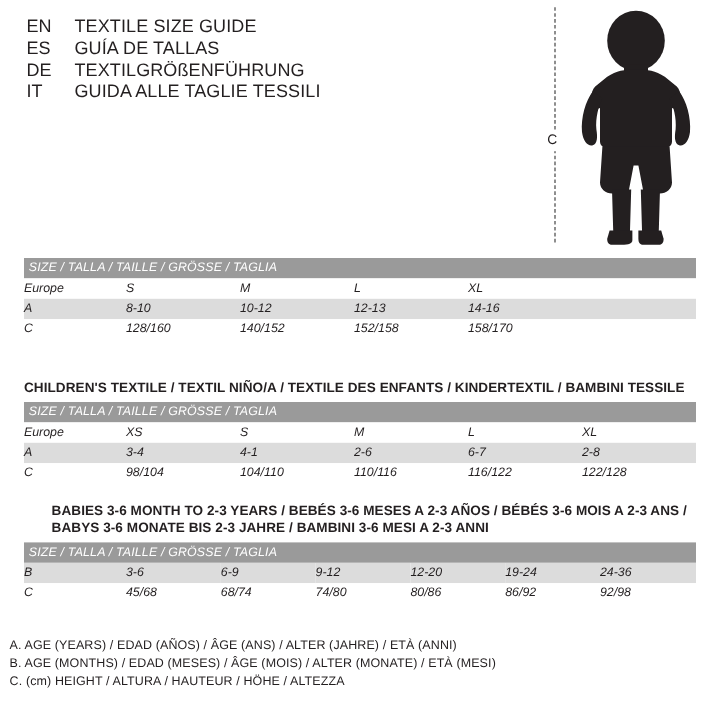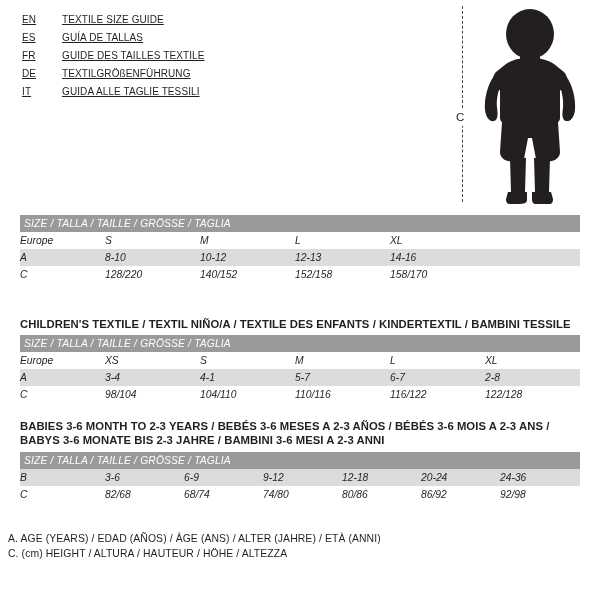--- a/index.html
+++ b/index.html
@@ -20,23 +20,22 @@
   .lang-block {
     position: absolute;
     left: 22px;
     top: 14px;
     width: 400px;
   }
   .lang-row {
     display: flex;
     align-items: baseline;
     height: 18px;
-    font-size: 10px;
+    font-size: 15px;
     letter-spacing: 0.1px;
-    text-decoration: underline;
   }
   .lang-code {
     width: 40px;
     flex: 0 0 40px;
     font-weight: 400;
   }
   .lang-text {
     white-space: nowrap;
     text-align: center;
   }
@@ -138,24 +137,20 @@
 <div class="lang-block">
   <div class="lang-row">
     <span class="lang-code">EN</span>
     <span class="lang-text">TEXTILE SIZE GUIDE</span>
   </div>
   <div class="lang-row">
     <span class="lang-code">ES</span>
     <span class="lang-text">GUÍA DE TALLAS</span>
   </div>
   <div class="lang-row">
-    <span class="lang-code">FR</span>
-    <span class="lang-text">GUIDE DES TAILLES TEXTILE</span>
-  </div>
-  <div class="lang-row">
     <span class="lang-code">DE</span>
     <span class="lang-text">TEXTILGRÖßENFÜHRUNG</span>
   </div>
   <div class="lang-row">
     <span class="lang-code">IT</span>
     <span class="lang-text">GUIDA ALLE TAGLIE TESSILI</span>
   </div>
 </div>
 
 <div class="figure-area">
@@ -215,21 +210,21 @@
       <tr class="shaded">
         <td class="c0">A</td>
         <td class="cell">8-10</td>
         <td class="cell">10-12</td>
         <td class="cell">12-13</td>
         <td class="cell">14-16</td>
         <td class="cell"></td>
       </tr>
       <tr class="plain">
         <td class="c0">C</td>
-        <td class="cell">128/220</td>
+        <td class="cell">128/160</td>
         <td class="cell">140/152</td>
         <td class="cell">152/158</td>
         <td class="cell">158/170</td>
         <td class="cell"></td>
       </tr>
     </tbody>
   </table>
 </div>
 
 <div class="section" style="top:318px;">
@@ -252,71 +247,72 @@
         <td class="cell">XS</td>
         <td class="cell">S</td>
         <td class="cell">M</td>
         <td class="cell">L</td>
         <td class="cell">XL</td>
       </tr>
       <tr class="shaded">
         <td class="c0">A</td>
         <td class="cell">3-4</td>
         <td class="cell">4-1</td>
-        <td class="cell">5-7</td>
+        <td class="cell">2-6</td>
         <td class="cell">6-7</td>
         <td class="cell">2-8</td>
       </tr>
       <tr class="plain">
         <td class="c0">C</td>
         <td class="cell">98/104</td>
         <td class="cell">104/110</td>
         <td class="cell">110/116</td>
         <td class="cell">116/122</td>
         <td class="cell">122/128</td>
       </tr>
     </tbody>
   </table>
 </div>
 
 <div class="section" style="top:420px;">
-  <div class="section-title two-line" style="white-space:pre-line;">BABIES 3-6 MONTH TO 2-3 YEARS / BEBÉS 3-6 MESES A 2-3 AÑOS / BÉBÉS 3-6 MOIS A 2-3 ANS /
+  <div class="section-title two-line" style="white-space:pre-line;margin-left:23px;">BABIES 3-6 MONTH TO 2-3 YEARS / BEBÉS 3-6 MESES A 2-3 AÑOS / BÉBÉS 3-6 MOIS A 2-3 ANS /
 BABYS 3-6 MONATE BIS 2-3 JAHRE / BAMBINI 3-6 MESI A 2-3 ANNI</div>
   <table class="size-table">
     <colgroup>
       <col style="width:85px">
         <col style="width:79px">
         <col style="width:79px">
         <col style="width:79px">
         <col style="width:79px">
         <col style="width:79px">
         <col style="width:80px">
     </colgroup>
     <tbody>
       <tr class="head-row">
         <td colspan="7">SIZE / TALLA / TAILLE / GRÖSSE / TAGLIA</td>
       </tr>
       <tr class="shaded">
         <td class="c0">B</td>
         <td class="cell">3-6</td>
         <td class="cell">6-9</td>
         <td class="cell">9-12</td>
-        <td class="cell">12-18</td>
-        <td class="cell">20-24</td>
+        <td class="cell">12-20</td>
+        <td class="cell">19-24</td>
         <td class="cell">24-36</td>
       </tr>
       <tr class="plain">
         <td class="c0">C</td>
-        <td class="cell">82/68</td>
+        <td class="cell">45/68</td>
         <td class="cell">68/74</td>
         <td class="cell">74/80</td>
         <td class="cell">80/86</td>
         <td class="cell">86/92</td>
         <td class="cell">92/98</td>
       </tr>
     </tbody>
   </table>
 </div>
 
 <div class="legend">
   <div class="legend-row">A. AGE (YEARS) / EDAD (AÑOS) / ÂGE (ANS) / ALTER (JAHRE) / ETÀ (ANNI)</div>
+  <div class="legend-row">B. AGE (MONTHS) / EDAD (MESES) / ÂGE (MOIS) / ALTER (MONATE) / ETÀ (MESI)</div>
   <div class="legend-row">C. (cm) HEIGHT / ALTURA / HAUTEUR / HÖHE / ALTEZZA</div>
 </div>
 
 </body></html>

